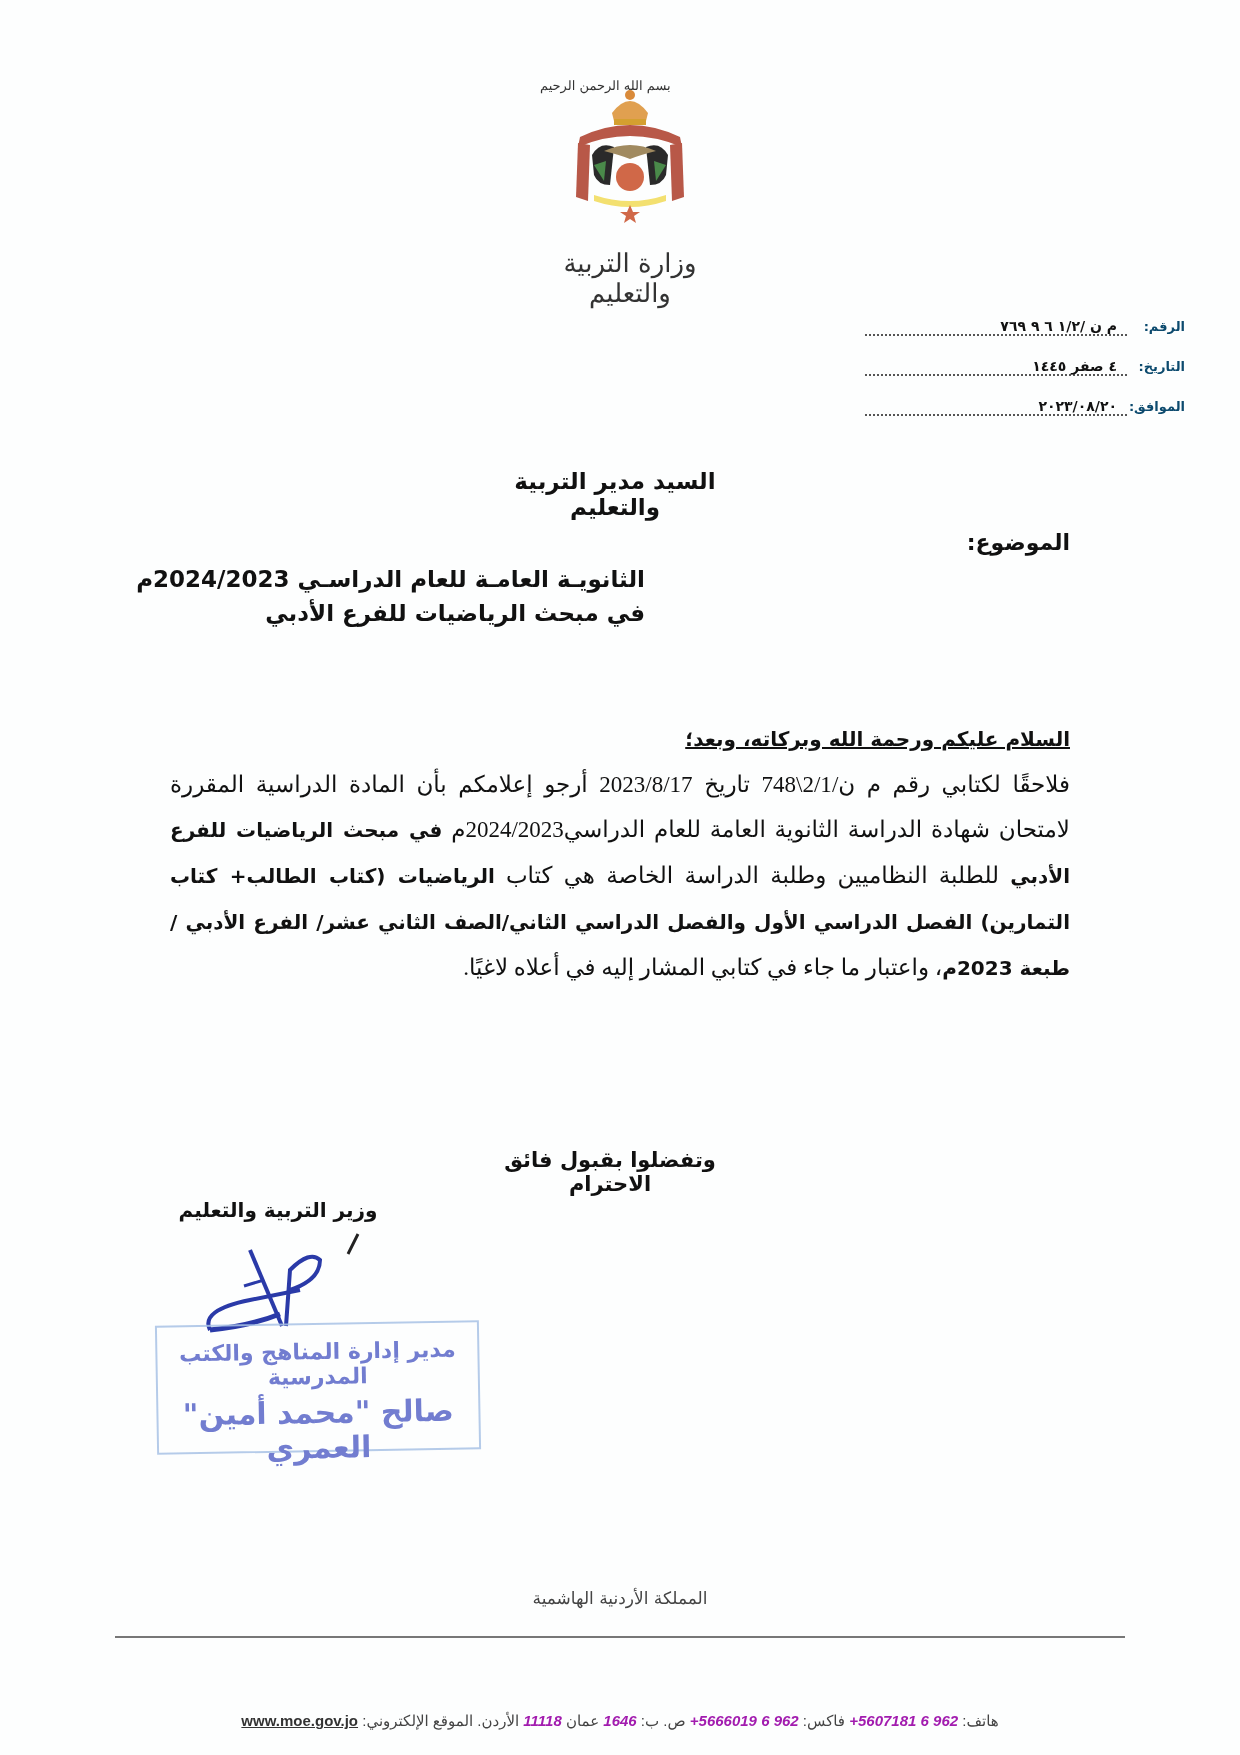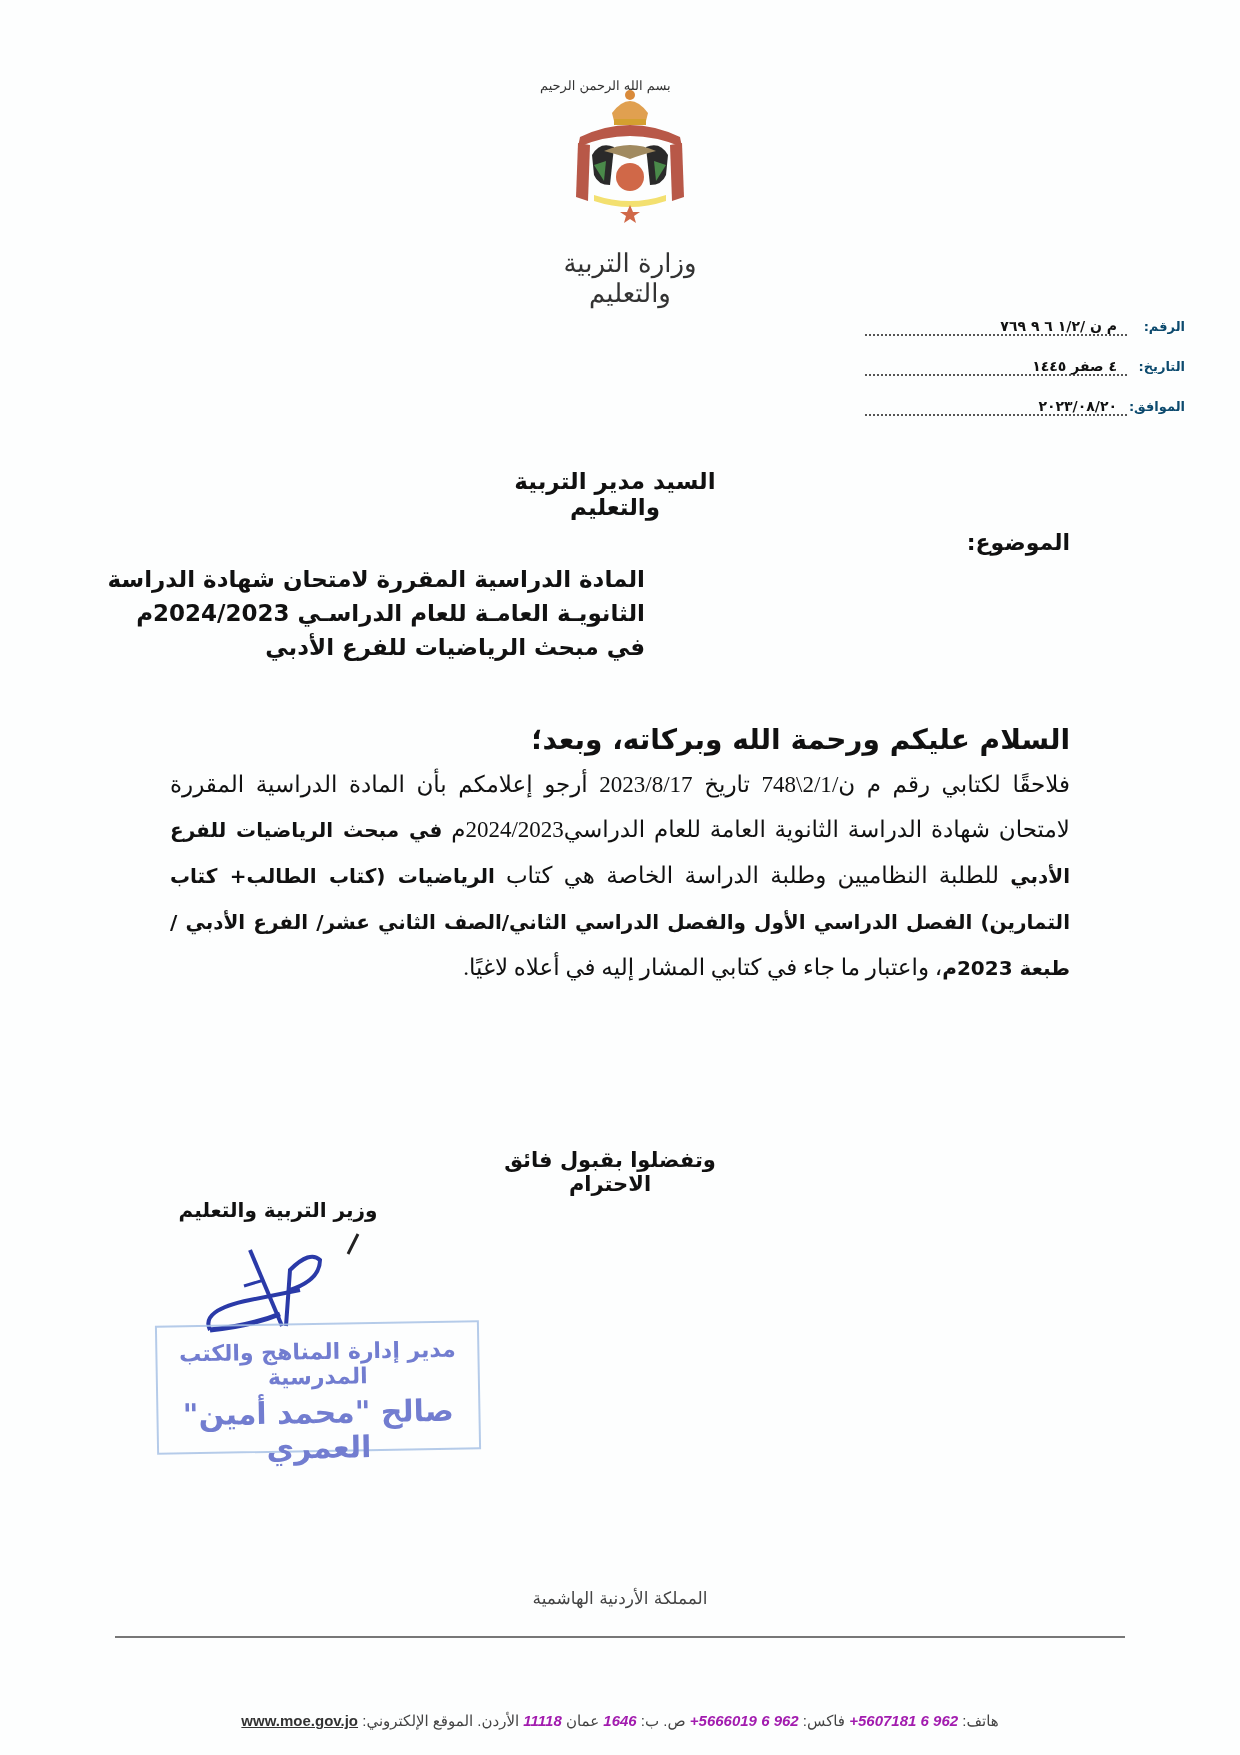--- a/index.html
+++ b/index.html
@@ -21,21 +21,21 @@
   
   .recipient { left: 480px; top: 468px; width: 270px; font-size: 23px; font-weight: bold; text-align: center; direction: rtl; }
 
   
   .subject-label { right: 170px; top: 530px; font-size: 22px; font-weight: bold; direction: rtl; }
   .subject-lines { right: 595px; top: 562px; width: 500px; font-size: 23px; font-weight: bold; direction: rtl; text-align: right; line-height: 34px; }
   .subject-lines div { white-space: nowrap; }
 
   
   .body-text { left: 170px; top: 717px; width: 900px; direction: rtl; text-align: justify; font-family: "Liberation Serif", serif; font-size: 23px; line-height: 45px; }
-  .body-text .greet { font-family: "DejaVu Sans", sans-serif; font-weight: bold; font-size: 28px; display: block; text-align: right; }
+  .body-text .greet { font-family: "DejaVu Sans", sans-serif; font-weight: bold; font-size: 20px; display: block; text-align: right; text-decoration: underline; }
   .body-text p { margin: 0; text-align-last: right; }
   .body-text b { font-family: "DejaVu Sans", sans-serif; font-size: 20px; }
   .directive { margin-top: 4px !important; }
 
   .closing { left: 460px; top: 1148px; width: 300px; text-align: center; font-size: 21px; font-weight: bold; direction: rtl; }
   .minister-title { left: 168px; top: 1198px; width: 220px; text-align: center; font-size: 20px; font-weight: bold; direction: rtl; }
 
   .signature { left: 190px; top: 1230px; width: 220px; height: 110px; }
 
   .stamp { left: 156px; top: 1323px; width: 320px; height: 125px; border: 2px solid #a9c3e6; transform: rotate(-1deg); direction: rtl; text-align: center; color: #5a67c8; opacity: 0.85; }
@@ -94,21 +94,20 @@
   <div class="ref-row">
     <span class="ref-label">الموافق:</span>
     <span class="ref-value">٢٠٢٣/٠٨/٢٠</span>
   </div>
 </div>
 
 <div class="abs recipient">السيد مدير التربية والتعليم</div>
 
 <div class="abs subject-label">الموضوع:</div>
 <div class="abs subject-lines">
-  <div>المادة الدراسية المقررة لامتحان شهادة الدراسة</div>
   <div>الثانويـة العامـة للعام الدراسـي 2024/2023م</div>
   <div>في مبحث الرياضيات للفرع الأدبي</div>
 </div>
 
 <div class="abs body-text">
   <span class="greet">السلام عليكم ورحمة الله وبركاته، وبعد؛</span>
   <p><span>فلاحقًا لكتابي رقم م ن/2/1\748 تاريخ 2023/8/17 أرجو إعلامكم بأن المادة الدراسية المقررة لامتحان شهادة الدراسة الثانوية العامة للعام الدراسي2024/2023م </span><b>في مبحث الرياضيات للفرع الأدبي</b><span> للطلبة النظاميين وطلبة الدراسة الخاصة هي كتاب </span><b>الرياضيات (كتاب الطالب+ كتاب التمارين) الفصل الدراسي الأول والفصل الدراسي الثاني/الصف الثاني عشر/ الفرع الأدبي /طبعة 2023م</b><span>، واعتبار ما جاء في كتابي المشار إليه في أعلاه لاغيًا.</span></p>
 </div>
 
 <div class="abs closing">وتفضلوا بقبول فائق الاحترام</div>

